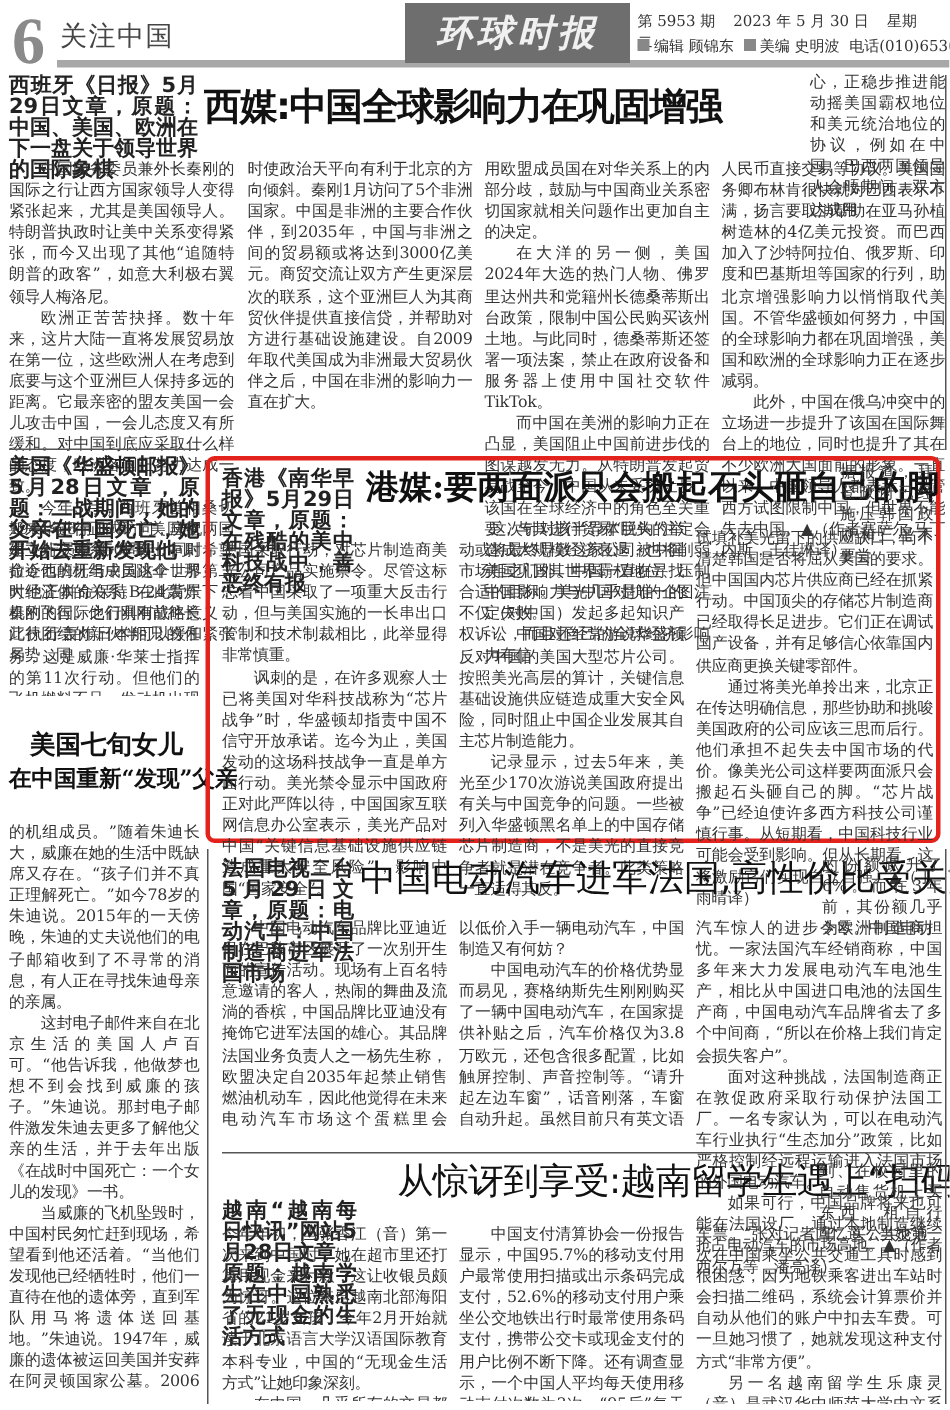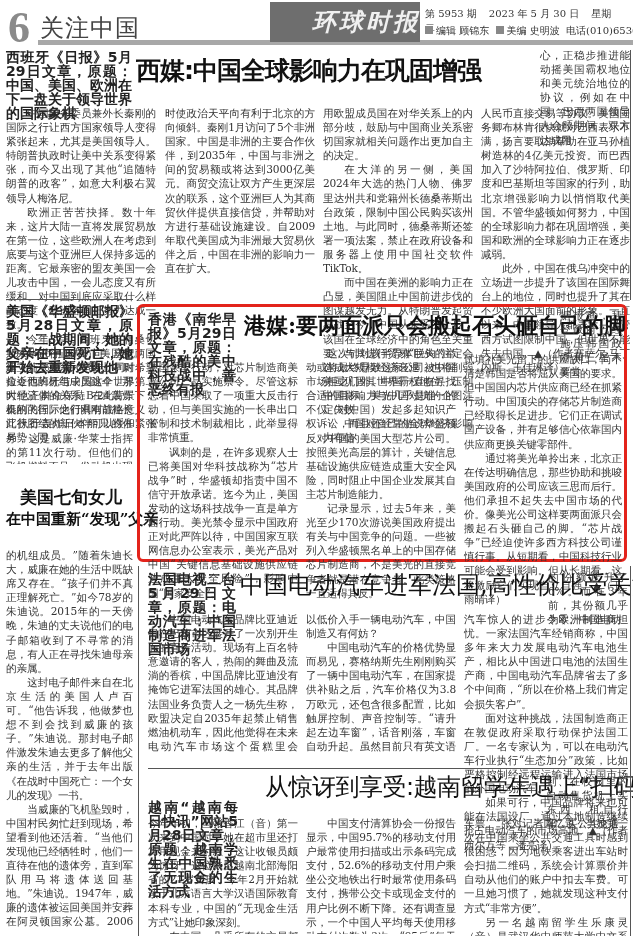--- a/index.html
+++ b/index.html
@@ -8,23 +8,23 @@
 .abs{position:absolute}
 .p{font-size:10.6px;line-height:14.1px;color:#333;text-align:justify;letter-spacing:-0.2px}
 .p p{text-indent:2em}
 .p p.ni{text-indent:0}
 .lead{font-family:"DejaVu Sans","Liberation Sans",sans-serif;font-weight:bold;font-size:14px;line-height:14px;color:#222}
 .hsans{font-family:"DejaVu Sans","Liberation Sans",sans-serif;font-weight:bold;color:#111;white-space:nowrap}
 .hserif{font-family:"DejaVu Serif","Liberation Serif",serif;font-weight:bold;color:#111;white-space:nowrap}
 .rule{position:absolute;background:#555}
 
 #pg-num{left:8px;top:6px;font-size:44px;font-weight:bold;color:#8a8a8a;font-family:"Liberation Serif",serif;line-height:44px}
-#sec{left:40px;top:12px;font-size:24px;color:#444;font-family:"DejaVu Serif",serif;letter-spacing:1px}
+#sec{left:40px;top:12px;font-size:18px;color:#444;font-family:"DejaVu Serif",serif;letter-spacing:1px}
 #hdr-bar{left:38px;top:40px;width:595px;height:5px;background:#a8a8a8}
-#logo{left:270px;top:2px;width:150px;height:40px;background:#6e6e6e;color:#f0f0f0;font-family:"DejaVu Serif",serif;font-style:italic;font-weight:bold;font-size:24px;line-height:40px;text-align:right;letter-spacing:3px}
+#logo{left:270px;top:2px;width:150px;height:40px;background:#6e6e6e;color:#f0f0f0;font-family:"DejaVu Serif",serif;font-style:italic;font-weight:bold;font-size:24px;line-height:40px;text-align:center;letter-spacing:3px}
 #issue{left:425px;top:7px;font-size:10px;color:#333}
 #issue span{margin-right:12px}
 #credits{left:425px;top:24px;font-size:10px;color:#333;white-space:nowrap}
 .sq{display:inline-block;width:8px;height:8px;background:#888;margin-right:3px;vertical-align:0}
 
 #redbox{left:137px;top:304px;width:490px;height:258px;border:3px solid #e3231b;border-radius:6px}
 </style>
 </head>
 <body>
 

